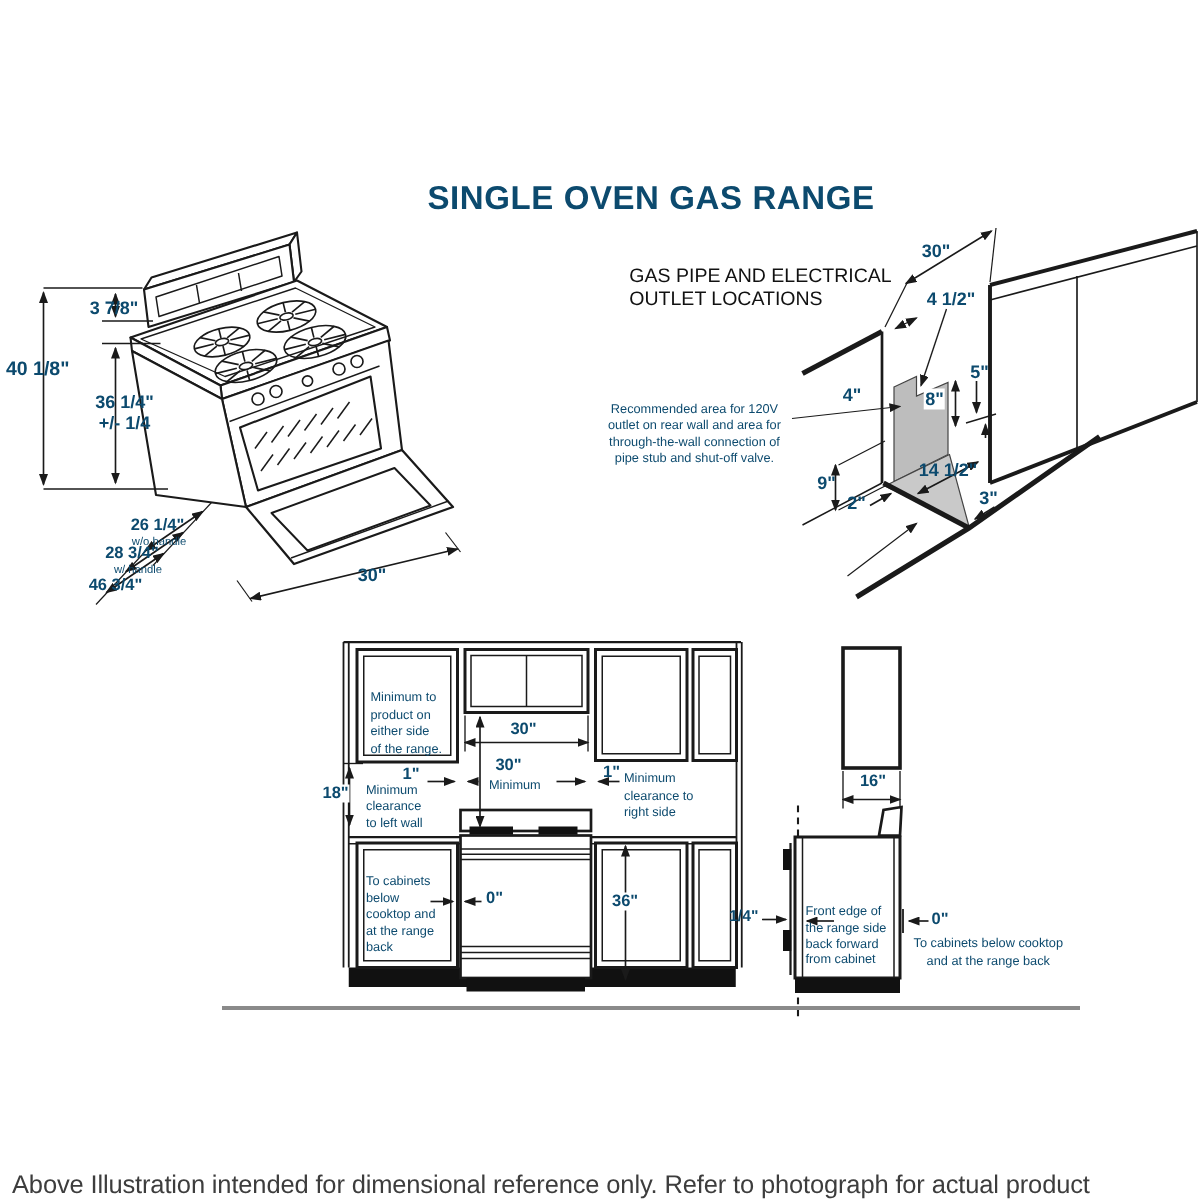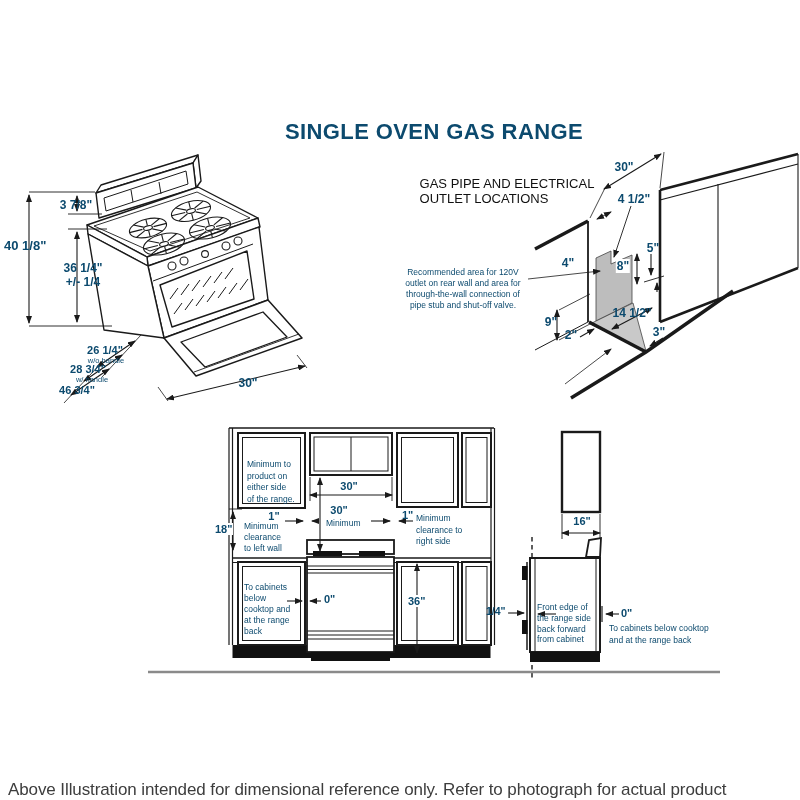--- a/index.html
+++ b/index.html
@@ -340,20 +340,20 @@
 
 <span class="lbl dim11 c" style="left:582px;top:515px;">16"</span>
 <div class="lbl note" style="left:537px;top:566px;line-height:10.8px;margin-top:36px;">
   <div>Front edge of</div>
   <div>the range side</div>
   <div>back forward</div>
   <div>from cabinet</div>
 </div>
 <span class="lbl dim10" style="left:486px;top:605px;">1/4"</span>
 <span class="lbl dim11" style="left:621px;top:607px;">0"</span>
-<div class="lbl note" style="left:609px;top:623px;line-height:11.5px;">
+<div class="lbl note" style="left:609px;top:623px;line-height:11.5px;text-align:center;">
   <div>To cabinets below cooktop</div>
   <div>and at the range back</div>
 </div>
 
 <div id="footer">Above Illustration intended for dimensional reference only. Refer to photograph for actual product appearance.</div>
 
 </div>
 
 </body></html>

